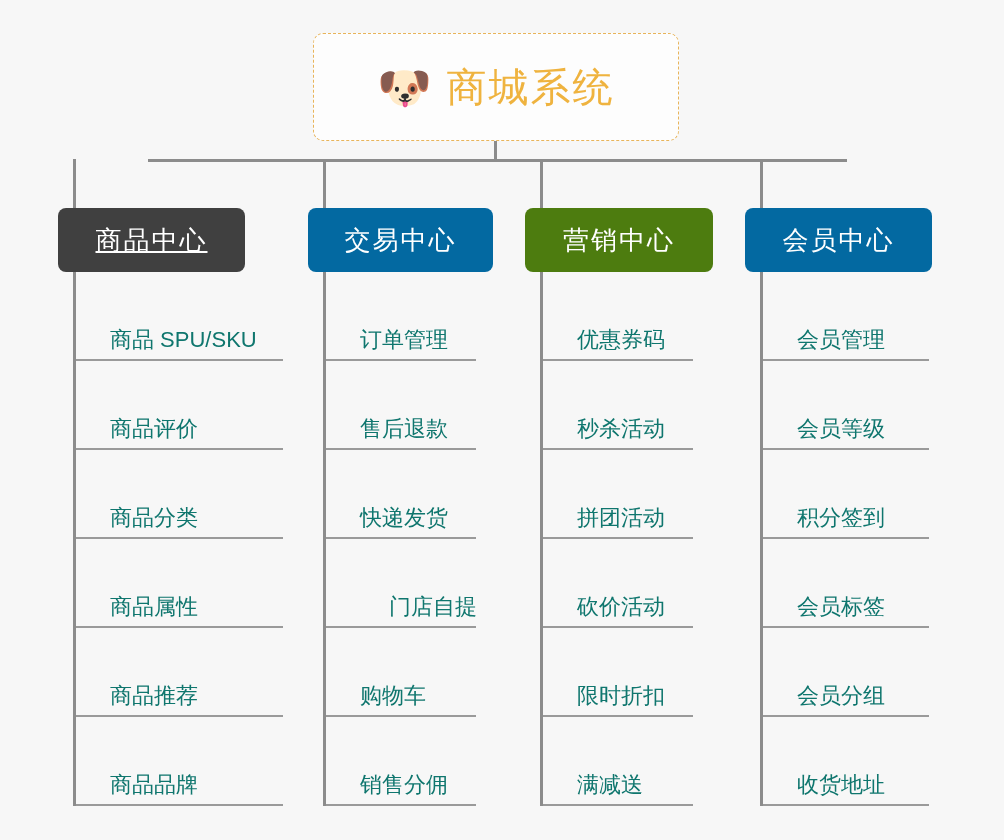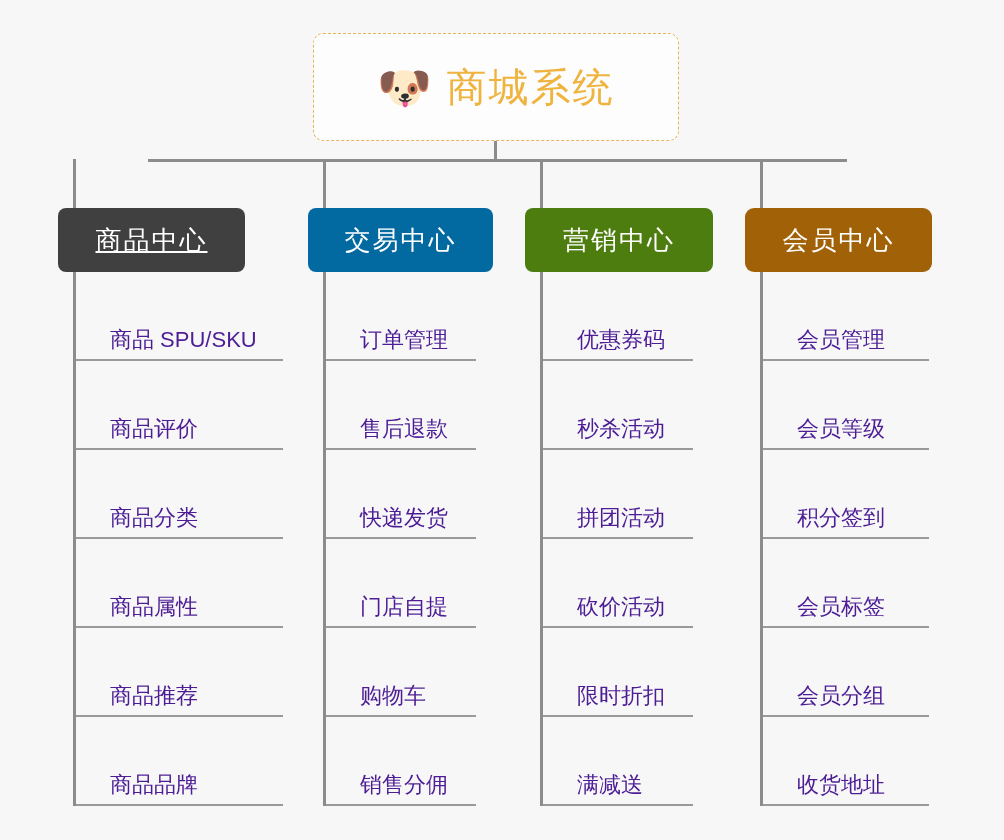--- a/index.html
+++ b/index.html
@@ -98,21 +98,21 @@
   .leaf {
     position: relative;
     height: 89px;
     box-sizing: border-box;
     display: flex;
     align-items: flex-end;
     border-bottom: 2px solid #9a9a9a;
   }
   .leaf-label {
     font-size: 22px;
-    color: #4c1d95;
+    color: #0f766e;
     line-height: 1;
     padding: 0 12px 8px 34px;
     white-space: nowrap;
   }
 </style>
 </head>
 <body style="background: rgb(247, 247, 247);">
 
 <div id="mindmap">
 
@@ -156,21 +156,21 @@
       <div class="branch">
         <div class="leaf" style="width: 150px;">
           <span class="leaf-label">订单管理</span>
         </div>
         <div class="leaf" style="width: 150px;">
           <span class="leaf-label">售后退款</span>
         </div>
         <div class="leaf" style="width: 150px;">
           <span class="leaf-label">快递发货</span>
         </div>
-        <div class="leaf" style="width: 150px;">
+        <div class="leaf" style="width: 150px; padding-left: 29px;">
           <span class="leaf-label">门店自提</span>
         </div>
         <div class="leaf" style="width: 150px;">
           <span class="leaf-label">购物车</span>
         </div>
         <div class="leaf" style="width: 150px;">
           <span class="leaf-label">销售分佣</span>
         </div>
       </div>
     </div>
@@ -191,21 +191,21 @@
         </div>
         <div class="leaf" style="width: 150px;">
           <span class="leaf-label">限时折扣</span>
         </div>
         <div class="leaf" style="width: 150px;">
           <span class="leaf-label">满减送</span>
         </div>
       </div>
     </div>
   <div class="column" id="col-3" style="left: 745px; width: 187px;">
-      <div class="cat-box" style="background: #a16207; border-radius: 9px;">会员中心</div>
+      <div class="cat-box" style="background: #0369a1;">会员中心</div>
       <div class="branch">
         <div class="leaf" style="width: 166px;">
           <span class="leaf-label">会员管理</span>
         </div>
         <div class="leaf" style="width: 166px;">
           <span class="leaf-label">会员等级</span>
         </div>
         <div class="leaf" style="width: 166px;">
           <span class="leaf-label">积分签到</span>
         </div>

